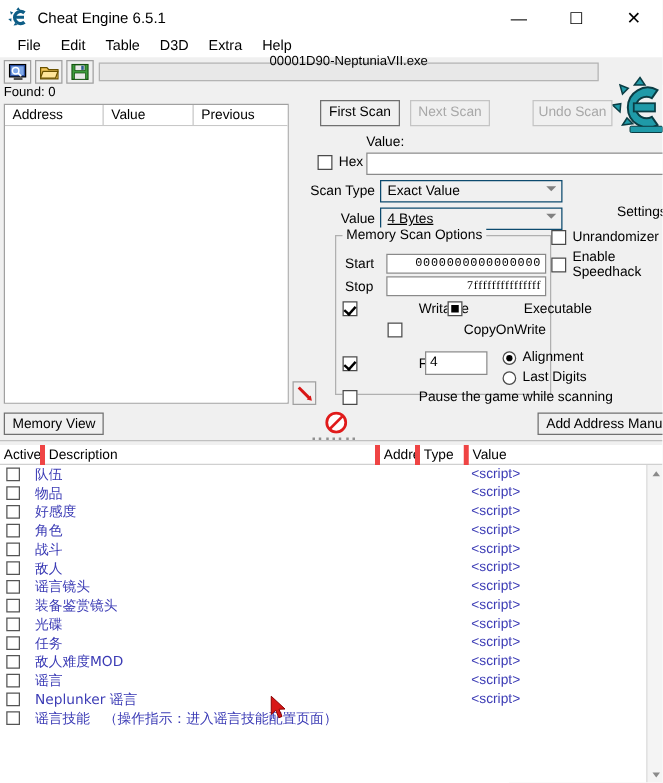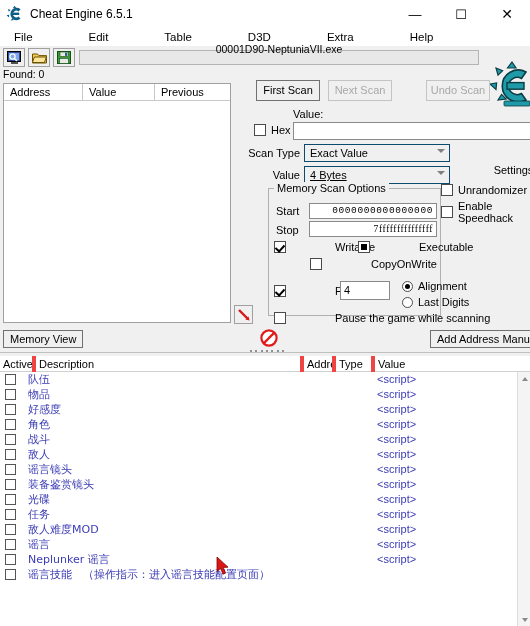--- a/index.html
+++ b/index.html
@@ -41,21 +41,21 @@
     display:flex; align-items:center; justify-content:center;
     font-size:13px; color:#000; background:transparent;
     border:none; cursor:default;
   }
   .win-btn.close { font-size:14px; }
 
   
   .menubar {
     position:absolute; left:0; top:28px; width:530px; height:18px;
     background:#ffffff;
-    display:flex; align-items:center; padding-left:6px;gap:40px;
+    display:flex; align-items:center; padding-left:6px;
   }
   .menu-item {
     padding:1px 8px; font-size:11.5px; color:#000;
     white-space:nowrap;
   }
 
   
   .toolbar {
     position:absolute; left:0; top:46px; width:530px; height:22px;
     background:#f0f0f0;

